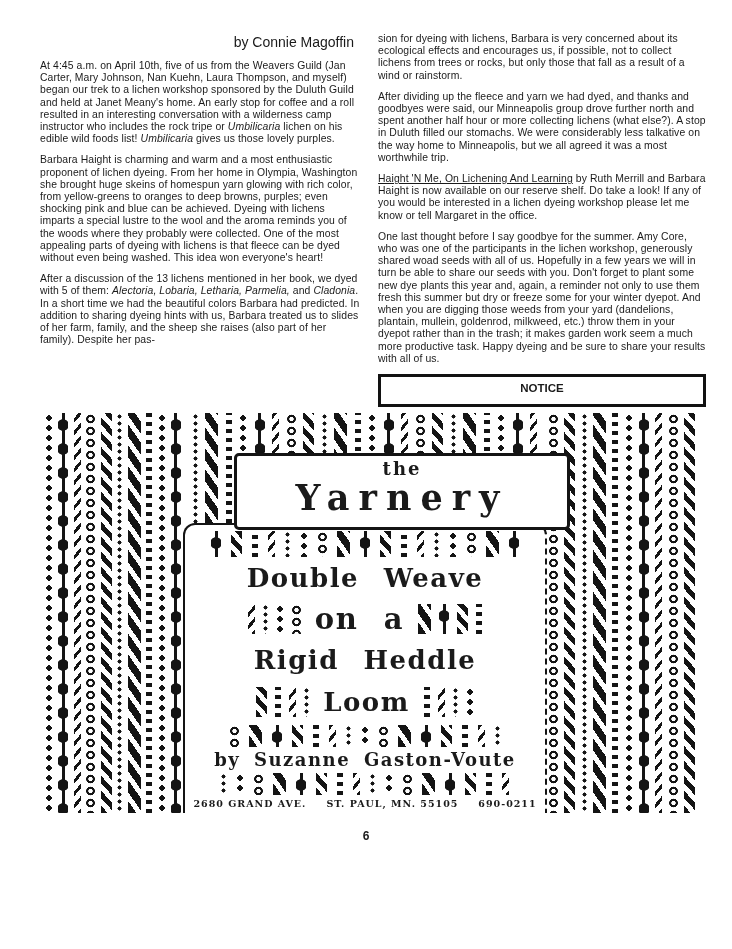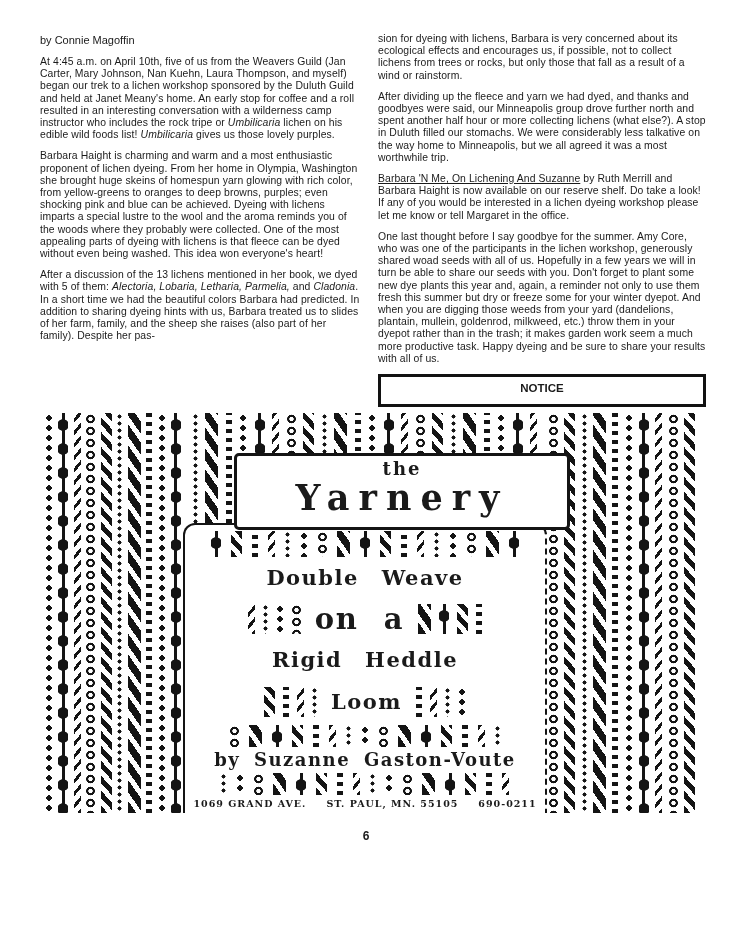--- a/index.html
+++ b/index.html
@@ -15,21 +15,21 @@
   .col-right{width:328px;flex:0 0 328px;padding-top:3px;}
 
   .para{font-size:10.4px;line-height:12.2px;letter-spacing:.1px;margin:0 0 9px 0;}
   .it{font-style:italic;}
   .un{text-decoration:underline;}
 
   
   .logo-box{position:relative;width:307px;height:104px;border:3px solid #161616;border-radius:20px;margin-bottom:2px;}
   .logo-text{position:absolute;top:10px;left:16px;font-weight:bold;font-size:30px;line-height:31px;letter-spacing:1.5px;}
   .logo-art{position:absolute;inset:0;width:100%;height:100%;}
-  .byline{text-align:left;padding-right:6px;font-size:11px;margin:4px 0 10px 0;}
+  .byline{text-align:right;padding-right:6px;font-size:14px;margin:4px 0 10px 0;}
 
   
   .notice{border:3.5px solid #121212;padding:5px 9px 7px 9px;margin-top:5px;font-weight:bold;text-align:center;}
   .notice-title{font-size:11.5px;margin-bottom:3px;}
   .notice-body{font-size:10.6px;line-height:13px;}
 
   
   .ad{position:relative;margin:6px 37px 0 45px;width:650px;height:400px;}
   .band{display:flex;justify-content:space-between;}
   .ad-side-left{position:absolute;left:0;top:0;bottom:0;width:136px;}
@@ -48,21 +48,21 @@
     position:absolute;left:138px;right:148px;top:110px;bottom:0;background:#fff;z-index:1;
     border-left:2px solid #141414;border-right:2px dashed #141414;border-top:2px solid #141414;
     border-radius:12px 12px 0 0;
     display:flex;flex-direction:column;align-items:center;justify-content:space-between;
     padding:6px 4px 2px 4px;box-sizing:border-box;
   }
   .frag-row{display:flex;gap:10px;height:26px;}
   .frag-row.small{height:22px;}
   .frag{height:100%;}
   .ad-h{font-family:"DejaVu Serif",serif;font-weight:bold;letter-spacing:1.5px;word-spacing:14px;white-space:nowrap;}
-  .ad-h1{font-size:21px;line-height:36px;}
+  .ad-h1{font-size:26px;line-height:36px;}
   .ad-h2{font-size:29px;line-height:34px;}
   .flank-row{display:flex;align-items:center;gap:14px;height:40px;}
   .flank{display:flex;gap:8px;height:30px;}
   .ad-byline{font-family:"DejaVu Serif",serif;font-weight:bold;font-size:18px;line-height:20px;letter-spacing:1.5px;word-spacing:6px;white-space:nowrap;}
   .ad-address{display:flex;gap:20px;font-family:"DejaVu Serif",serif;font-weight:bold;font-size:9.5px;letter-spacing:1px;white-space:nowrap;margin-bottom:2px;}
 
   
   .s-chain{width:8px;background-image:radial-gradient(circle at 50% 50%,#141414 40%,rgba(0,0,0,0) 45%);background-size:8px 10px;}
   .s-cord{width:10px;background-image:radial-gradient(circle at 50% 50%,#141414 42%,rgba(0,0,0,0) 47%),linear-gradient(#141414,#141414);background-size:10px 24px,3px 100%;background-repeat:repeat-y,no-repeat;background-position:0 0,50% 0;}
   .s-twist{width:7px;background-image:repeating-linear-gradient(-50deg,#141414 0 3px,rgba(0,0,0,0) 3px 8px);}
@@ -84,21 +84,21 @@
     <div class="col-left">
       <div class="byline">by Connie Magoffin</div>
       <p class="para"><span>At 4:45 a.m. on April 10th, five of us from the Weavers Guild (Jan Carter, Mary Johnson, Nan Kuehn, Laura Thompson, and myself) began our trek to a lichen workshop sponsored by the Duluth Guild and held at Janet Meany's home.  An early stop for coffee and a roll resulted in an interesting conversation with a wilderness camp instructor who includes the rock tripe or </span><span class="it">Umbilicaria</span><span> lichen on his edible wild foods list!  </span><span class="it">Umbilicaria</span><span> gives us those lovely purples.</span></p>
       <p class="para"><span>Barbara Haight is charming and warm and a most enthusiastic proponent of lichen dyeing.  From her home in Olympia, Washington she brought huge skeins of homespun yarn glowing with rich color, from yellow-greens to oranges to deep browns, purples;  even shocking pink and blue can be achieved.  Dyeing with lichens imparts a special lustre to the wool and the aroma reminds you of the woods where they probably were collected.  One of the most appealing parts of dyeing with lichens is that fleece can be dyed without even being washed.  This idea won everyone's heart!</span></p>
       <p class="para"><span>After a discussion of the 13 lichens mentioned in her book, we dyed with 5 of them:  </span><span class="it">Alectoria, Lobaria, Letharia, Parmelia,</span><span> and </span><span class="it">Cladonia</span><span>.  In a short time we had the beautiful colors Barbara had predicted.  In addition to sharing dyeing hints with us, Barbara treated us to slides of her farm, family, and the sheep she raises (also part of her family).  Despite her pas-</span></p>
     </div>
 
     <div class="col-right">
       <p class="para"><span>sion for dyeing with lichens, Barbara is very concerned about its ecological effects and encourages us, if possible, not to collect lichens from trees or rocks, but only those that fall as a result of a wind or rainstorm.</span></p>
       <p class="para"><span>After dividing up the fleece and yarn we had dyed, and thanks and goodbyes were said, our Minneapolis group drove further north and spent another half hour or more collecting lichens (what else?).  A stop in Duluth filled our stomachs.  We were considerably less talkative on the way home to Minneapolis, but we all agreed it was a most worthwhile trip.</span></p>
-      <p class="para"><span class="un">Barbara 'N Me, On Lichening And Suzanne</span><span> by Ruth Merrill and Barbara Haight is now available on our reserve shelf.  Do take a look!  If any of you would be interested in a lichen dyeing workshop please let me know or tell Margaret in the office.</span></p>
+      <p class="para"><span class="un">Haight 'N Me, On Lichening And Learning</span><span> by Ruth Merrill and Barbara Haight is now available on our reserve shelf.  Do take a look!  If any of you would be interested in a lichen dyeing workshop please let me know or tell Margaret in the office.</span></p>
       <p class="para"><span>One last thought before I say goodbye for the summer.  Amy Core, who was one of the participants in the lichen workshop, generously shared woad seeds with all of us.  Hopefully in a few years we will in turn be able to share our seeds with you.  Don't forget to plant some new dye plants this year and, again, a reminder not only to use them fresh this summer but dry or freeze some for your winter dyepot.  And when you are digging those weeds from your yard (dandelions, plantain, mullein, goldenrod, milkweed, etc.) throw them in your dyepot rather than in the trash;  it makes garden work seem a much more productive task.  Happy dyeing and be sure to share your results with all of us.</span></p>
       <div class="notice">
         <div class="notice-title">NOTICE</div>
       </div>
     </div>
 
   </div>
 
   <div class="ad">
 
@@ -238,21 +238,21 @@
           <div class="frag s-dots"></div>
           <div class="frag s-chain"></div>
           <div class="frag s-rings"></div>
           <div class="frag s-heavy"></div>
           <div class="frag s-cord"></div>
           <div class="frag s-rope"></div>
           <div class="frag s-zig"></div>
           <div class="frag s-twist"></div>
         </div>
       <div class="ad-address">
-        <span>1069 GRAND  AVE.</span>
+        <span>2680 GRAND  AVE.</span>
         <span>ST. PAUL,  MN.  55105</span>
         <span>690-0211</span>
       </div>
     </div>
 
   </div>
 
   <div class="page-number">6</div>
 
 </div>

